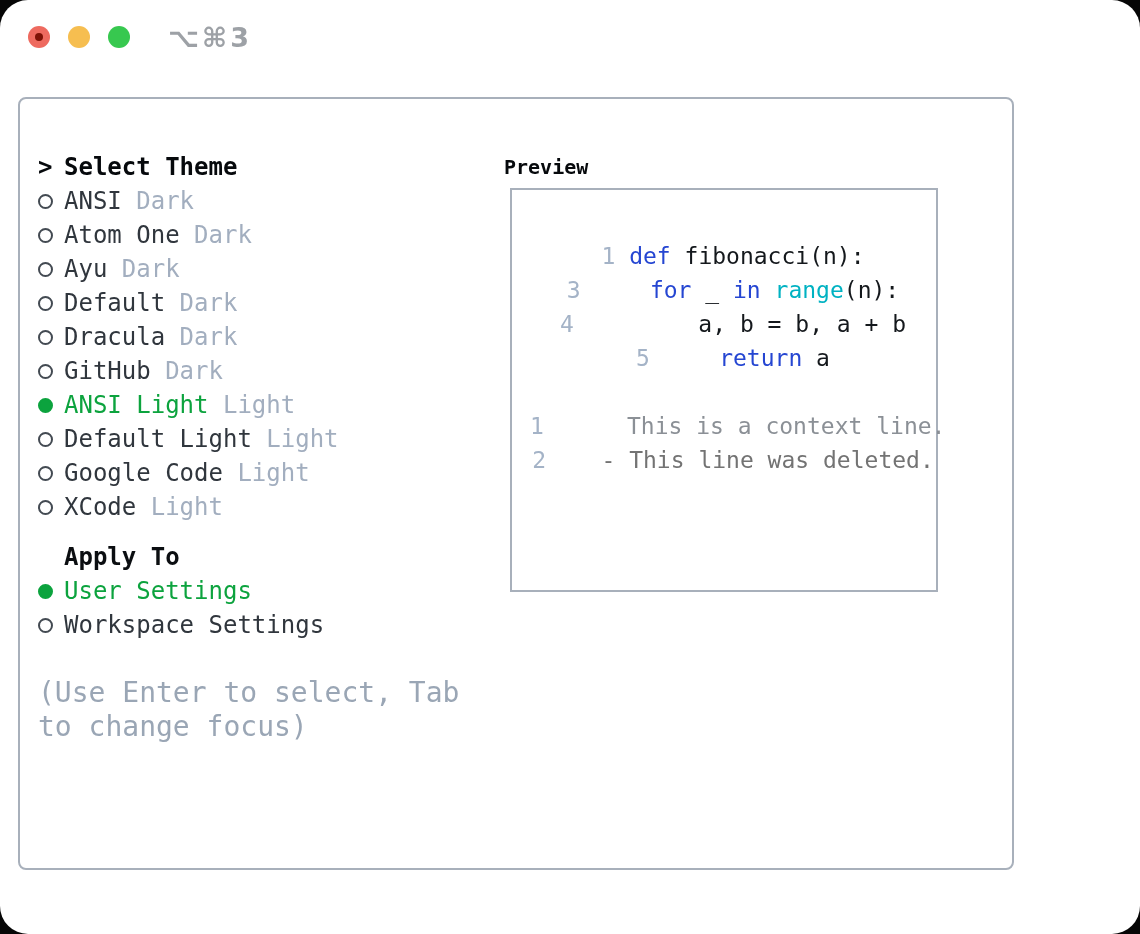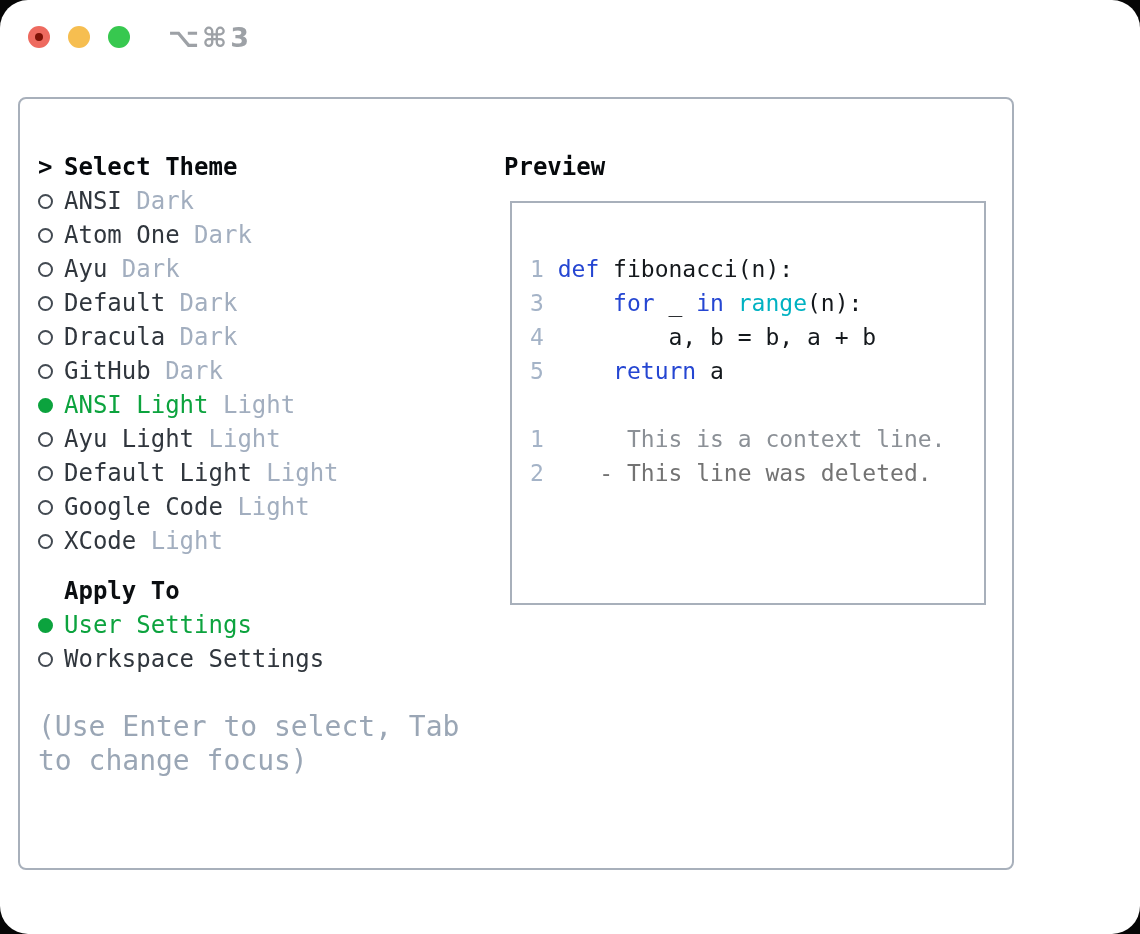--- a/index.html
+++ b/index.html
@@ -42,25 +42,25 @@
   .variant { color:#a2aebf; }
   .apply-section { margin-top:16px; }
   .apply-title { padding-left:26px; color:#0b0e11; font-weight:bold; }
   .hint {
     margin-top:34px; width:430px; font-size:28px; line-height:34px; color:#9aa6b5;
   }
 
   
   .preview-label {
     position:absolute; left:484px; top:51px; height:34px; display:flex; align-items:center;
-    font-size:24px; font-weight:bold; color:#06090c;
+    font-size:20px; font-weight:bold; color:#06090c;
   }
   .preview-box {
-    position:absolute; left:490px; top:102px; width:476px; height:404px;
-    border:2px solid #a8b0bb; background:#fff;
+    position:absolute; left:490px; top:89px; width:428px; height:404px;
+    border:2px solid #a8b0bb; background:#fff;text-align:center;
   }
   .code { padding:49px 0 0 18px; font-size:23px; }
   .code .line { height:34px; line-height:34px; white-space:pre; color:#14181c; }
   .tok-ln  { color:#a4b3c7; }
   .tok-pln { color:#14181c; }
   .tok-kw  { color:#2546d2; }
   .tok-fn  { color:#00b2c2; }
   .tok-num { color:#00a224; }
   .tok-ctx { color:#8b9096; }
   .tok-del { color:#737373;margin-top:17px; }
@@ -130,26 +130,20 @@
           <div class="row sel">
             <span class="prefix">
               <span class="dot sel"></span>
             </span>
             <span class="lbl"><span class="nm">ANSI Light</span><span class="variant"> Light</span></span>
           </div>
           <div class="row">
             <span class="prefix">
               <span class="dot"></span>
             </span>
-            <span class="lbl"><span class="nm">Ayu Light</span><span class="variant"> Light</span></span>
-          </div>
-          <div class="row">
-            <span class="prefix">
-              <span class="dot"></span>
-            </span>
             <span class="lbl"><span class="nm">Default Light</span><span class="variant"> Light</span></span>
           </div>
           <div class="row">
             <span class="prefix">
               <span class="dot"></span>
             </span>
             <span class="lbl"><span class="nm">Google Code</span><span class="variant"> Light</span></span>
           </div>
           <div class="row">
             <span class="prefix">

